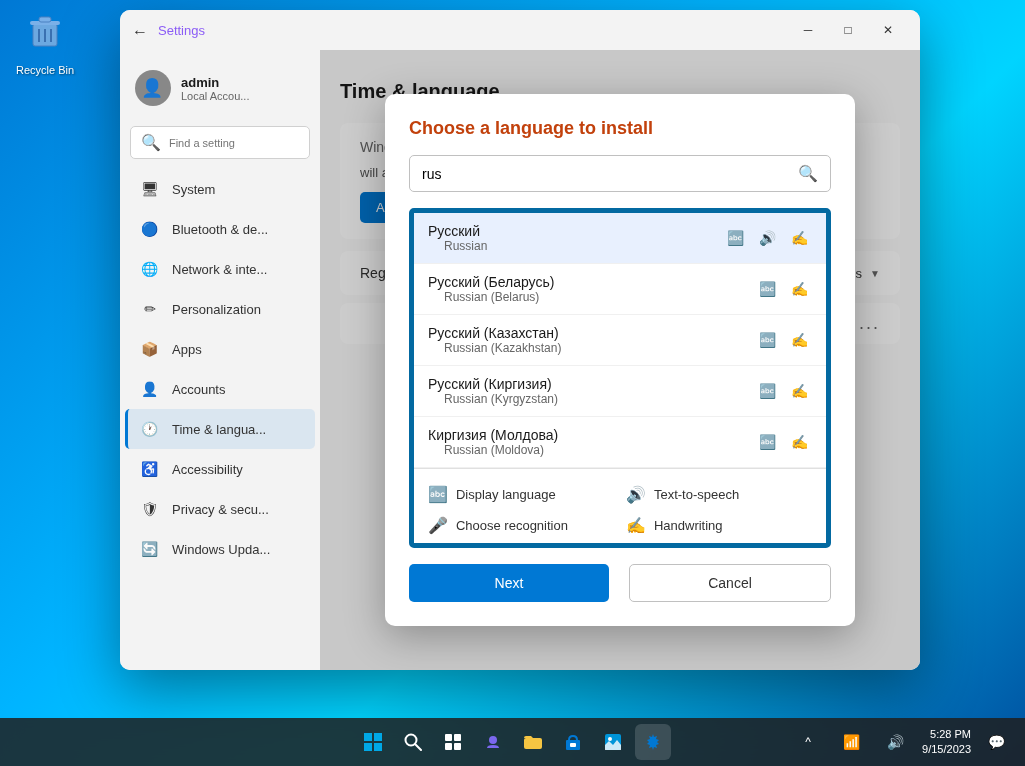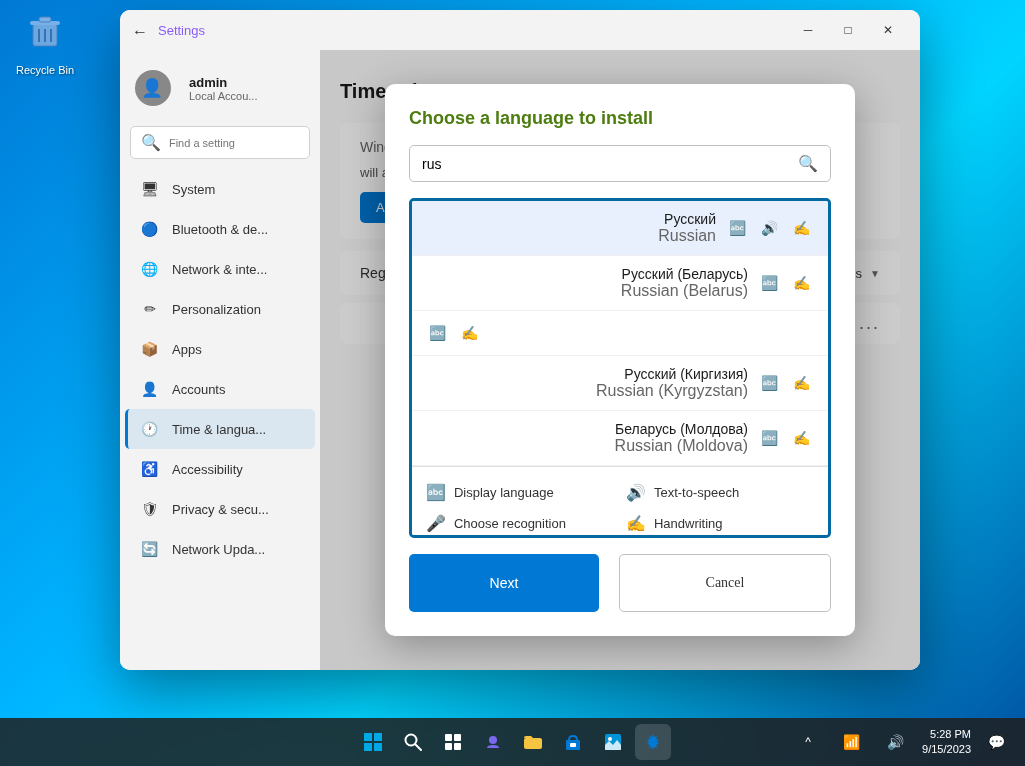--- a/index.html
+++ b/index.html
@@ -161,21 +161,21 @@
       width: 36px;
       height: 36px;
       background: #888;
       border-radius: 50%;
       display: flex;
       align-items: center;
       justify-content: center;
       color: white;
       font-size: 18px;
     }
-    .user-info { display: flex; flex-direction: column; margin-left: 8px; }
+    .user-info { display: flex; flex-direction: column; }
     .user-name { font-size: 13px; font-weight: 600; color: #1a1a1a; }
     .user-role { font-size: 11px; color: #666; }
 
     .search-box {
       margin: 0 10px 10px;
       background: white;
       border: 1px solid #d0d0d0;
       border-radius: 5px;
       display: flex;
       align-items: center;
@@ -242,57 +242,56 @@
       border-radius: 10px;
       box-shadow: 0 10px 40px rgba(0,0,0,0.3);
       padding: 24px;
       display: flex;
       flex-direction: column;
       gap: 16px;
     }
     .dialog-title {
       font-size: 18px;
       font-weight: 600;
-      color: #4d7c0f;
+      color: #c2410c;
     }
     .search-input-wrap {
       display: flex;
       border: 1px solid #c0c0c0;
       border-radius: 5px;
       padding: 8px 12px;
       gap: 12px;
     }
     .search-input-wrap input {
       border: none;
       outline: none;
       font-size: 14px;
       flex: 1;
     }
     .lang-list {
       display: flex;
       flex-direction: column;
       max-height: 340px;
       overflow-y: auto;
-      border: 3px solid #0369a1;
+      border: 5px solid #0369a1;
       border-radius: 5px;
-      text-align: right;
     }
     .lang-item {
       display: flex;
       align-items: center;
       padding: 10px 14px;
       cursor: pointer;
       border-bottom: 1px solid #f0f0f0;
       gap: 10px;
     }
     .lang-item:last-child { border-bottom: none; }
     .lang-item.selected { background: #e8f0fe; }
     .lang-info { flex: 1; }
     .lang-name { font-size: 14px; color: #1a1a1a; font-weight: 500; }
-    .lang-subname { font-size: 16px; color: #666; }
+    .lang-subname { font-size: 12px; color: #666; margin-left: 16px; }
     .lang-icons {
       display: flex;
       gap: 8px;
       align-items: center;
     }
     .lang-icon-btn {
       width: 24px;
       height: 24px;
       display: flex;
       align-items: center;
@@ -337,28 +336,27 @@
       background: #0078d4;
       color: white;
       border: none;
       border-radius: 5px;
       font-size: 14px;
       cursor: pointer;
       font-weight: 500;
     }
     .btn-cancel {
       flex: 1;
-      padding: 20px;
+      padding: 10px;
       background: white;
       color: #333;
       border: 1px solid #c0c0c0;
       border-radius: 5px;
       font-size: 14px;
       cursor: pointer;
-      font-family: Liberation Serif, serif;
     }
 
     
     .main-bg-content {
       padding: 10px 0;
     }
     .section-title {
       font-size: 20px;
       font-weight: 600;
       color: #1a1a1a;
@@ -490,21 +488,21 @@
         <div class="nav-item">
           <span class="nav-icon">♿</span>
           <span>Accessibility</span>
         </div>
         <div class="nav-item">
           <span class="nav-icon">🛡</span>
           <span>Privacy &amp; secu...</span>
         </div>
         <div class="nav-item">
           <span class="nav-icon">🔄</span>
-          <span>Network Upda...</span>
+          <span>Windows Upda...</span>
         </div>
       </div>
 
       <div class="settings-main">
 
         <div class="main-bg-content">
           <h1 class="section-title">Time &amp; language</h1>
           <div class="lang-pref-section">
             <div class="lang-pref-title">Windows display language</div>
             <div class="lang-note">will appear in this</div>
@@ -550,40 +548,44 @@
                   <div class="lang-name">Русский (Беларусь)</div>
                   <div class="lang-subname">Russian (Belarus)</div>
                 </div>
                 <div class="lang-icons">
                   <span class="lang-icon-btn">🔤</span>
                   <span class="lang-icon-btn">✍</span>
                 </div>
               </div>
 
               <div class="lang-item">
+                <div class="lang-info">
+                  <div class="lang-name">Русский (Казахстан)</div>
+                  <div class="lang-subname">Russian (Kazakhstan)</div>
+                </div>
                 <div class="lang-icons">
                   <span class="lang-icon-btn">🔤</span>
                   <span class="lang-icon-btn">✍</span>
                 </div>
               </div>
 
               <div class="lang-item">
                 <div class="lang-info">
                   <div class="lang-name">Русский (Киргизия)</div>
                   <div class="lang-subname">Russian (Kyrgyzstan)</div>
                 </div>
                 <div class="lang-icons">
                   <span class="lang-icon-btn">🔤</span>
                   <span class="lang-icon-btn">✍</span>
                 </div>
               </div>
 
               <div class="lang-item">
                 <div class="lang-info">
-                  <div class="lang-name">Беларусь (Молдова)</div>
+                  <div class="lang-name">Киргизия (Молдова)</div>
                   <div class="lang-subname">Russian (Moldova)</div>
                 </div>
                 <div class="lang-icons">
                   <span class="lang-icon-btn">🔤</span>
                   <span class="lang-icon-btn">✍</span>
                 </div>
               </div>
 
               <div class="features-section">
                 <div class="features-grid">

